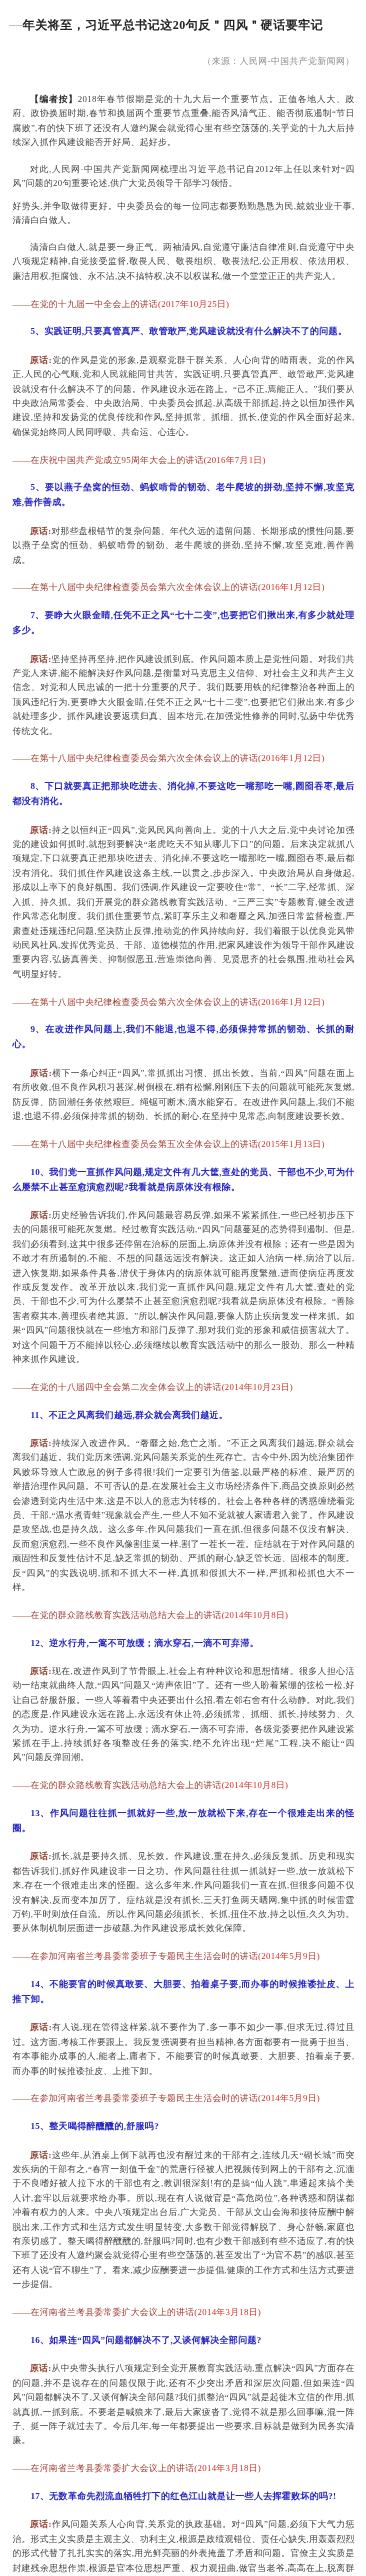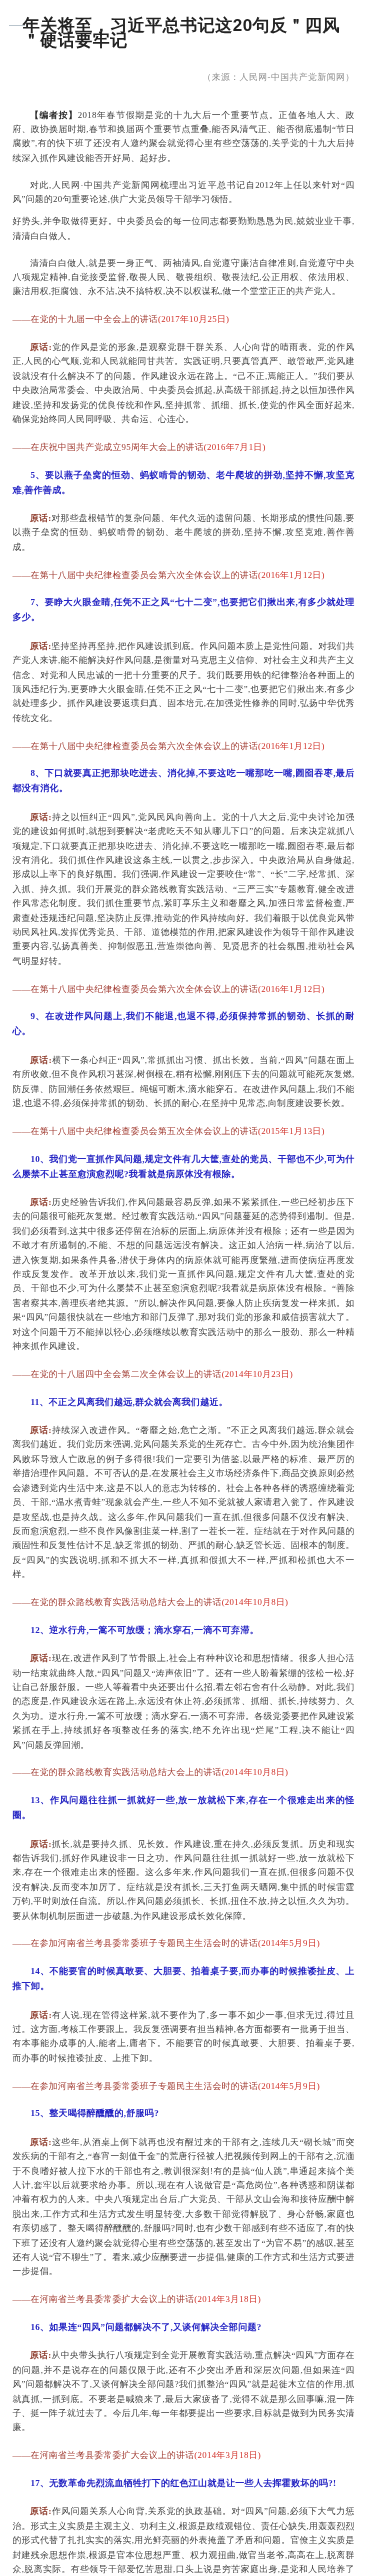--- a/index.html
+++ b/index.html
@@ -11,22 +11,22 @@
     --c-attr:#a03a30;
     --c-date:#d03028;
   }
   html,body{margin:0;padding:0;background:#ffffff;}
   body{width:367px;font-family:"Liberation Serif","DejaVu Serif",serif;}
   .page{padding:17.5px 12.4px 98px 12.4px;position:relative;}
   .title-row{position:relative;margin:0 0 23px 0;}
   .title-rule{position:absolute;left:-3.1px;top:7.2px;width:15.5px;height:1px;background:#b9c4cc;}
   h1.title{
     margin:0 0 0 10.3px;
-    font-family:Liberation Sans, sans-serif;
-    font-size:17px;font-weight:bold;color:var(--c-title);
+    font-family:Liberation Serif, serif;
+    font-size:12px;font-weight:bold;color:var(--c-title);
     letter-spacing:0.5px;line-height:15.5px;
   }
   p.source{
     text-align:right;color:var(--c-source);font-size:8.8px;
     margin:0 0 24px 0;letter-spacing:0.5px;
   }
   p.body{
     color:var(--c-body);font-size:8.8px;line-height:14.4px;
     letter-spacing:0.3px;margin:12.4px 0;text-align:justify;
   }
@@ -61,20 +61,21 @@
   <p class="body indent" style="margin-bottom:4px;">对此,人民网·中国共产党新闻网梳理出习近平总书记自2012年上任以来针对“四风”问题的20句重要论述,供广大党员领导干部学习领悟。</p>
 
   <p class="body" style="margin-top:8px;">好势头,并争取做得更好。中央委员会的每一位同志都要勤勤恳恳为民,兢兢业业干事,清清白白做人。</p>
 
   <p class="body indent">清清白白做人,就是要一身正气、两袖清风,自觉遵守廉洁自律准则,自觉遵守中央八项规定精神,自觉接受监督,敬畏人民、敬畏组织、敬畏法纪,公正用权、依法用权、廉洁用权,拒腐蚀、永不沾,决不搞特权,决不以权谋私,做一个堂堂正正的共产党人。</p>
 
   <p class="attribution"><span>——在党的十九届一中全会上的讲话</span><span class="date">(2017年10月25日)</span></p>
 
   <div id="sections-container">
   <section class="section">
+    <h2 class="heading">5、实践证明,只要真管真严、敢管敢严,党风建设就没有什么解决不了的问题。</h2>
     <p class="body indent"><b class="quote-label">原话:</b><span>党的作风是党的形象,是观察党群干群关系、人心向背的晴雨表。党的作风正,人民的心气顺,党和人民就能同甘共苦。实践证明,只要真管真严、敢管敢严,党风建设就没有什么解决不了的问题。作风建设永远在路上。“己不正,焉能正人。”我们要从中央政治局常委会、中央政治局、中央委员会抓起,从高级干部抓起,持之以恒加强作风建设,坚持和发扬党的优良传统和作风,坚持抓常、抓细、抓长,使党的作风全面好起来,确保党始终同人民同呼吸、共命运、心连心。</span></p>
     <p class="attribution"><span>——在庆祝中国共产党成立95周年大会上的讲话</span><span class="date">(2016年7月1日)</span></p>
   </section>
 
   <section class="section">
     <h2 class="heading">5、要以燕子垒窝的恒劲、蚂蚁啃骨的韧劲、老牛爬坡的拼劲,坚持不懈,攻坚克难,善作善成。</h2>
     <p class="body indent"><b class="quote-label">原话:</b><span>对那些盘根错节的复杂问题、年代久远的遗留问题、长期形成的惯性问题,要以燕子垒窝的恒劲、蚂蚁啃骨的韧劲、老牛爬坡的拼劲,坚持不懈,攻坚克难,善作善成。</span></p>
     <p class="attribution"><span>——在第十八届中央纪律检查委员会第六次全体会议上的讲话</span><span class="date">(2016年1月12日)</span></p>
   </section>
 

